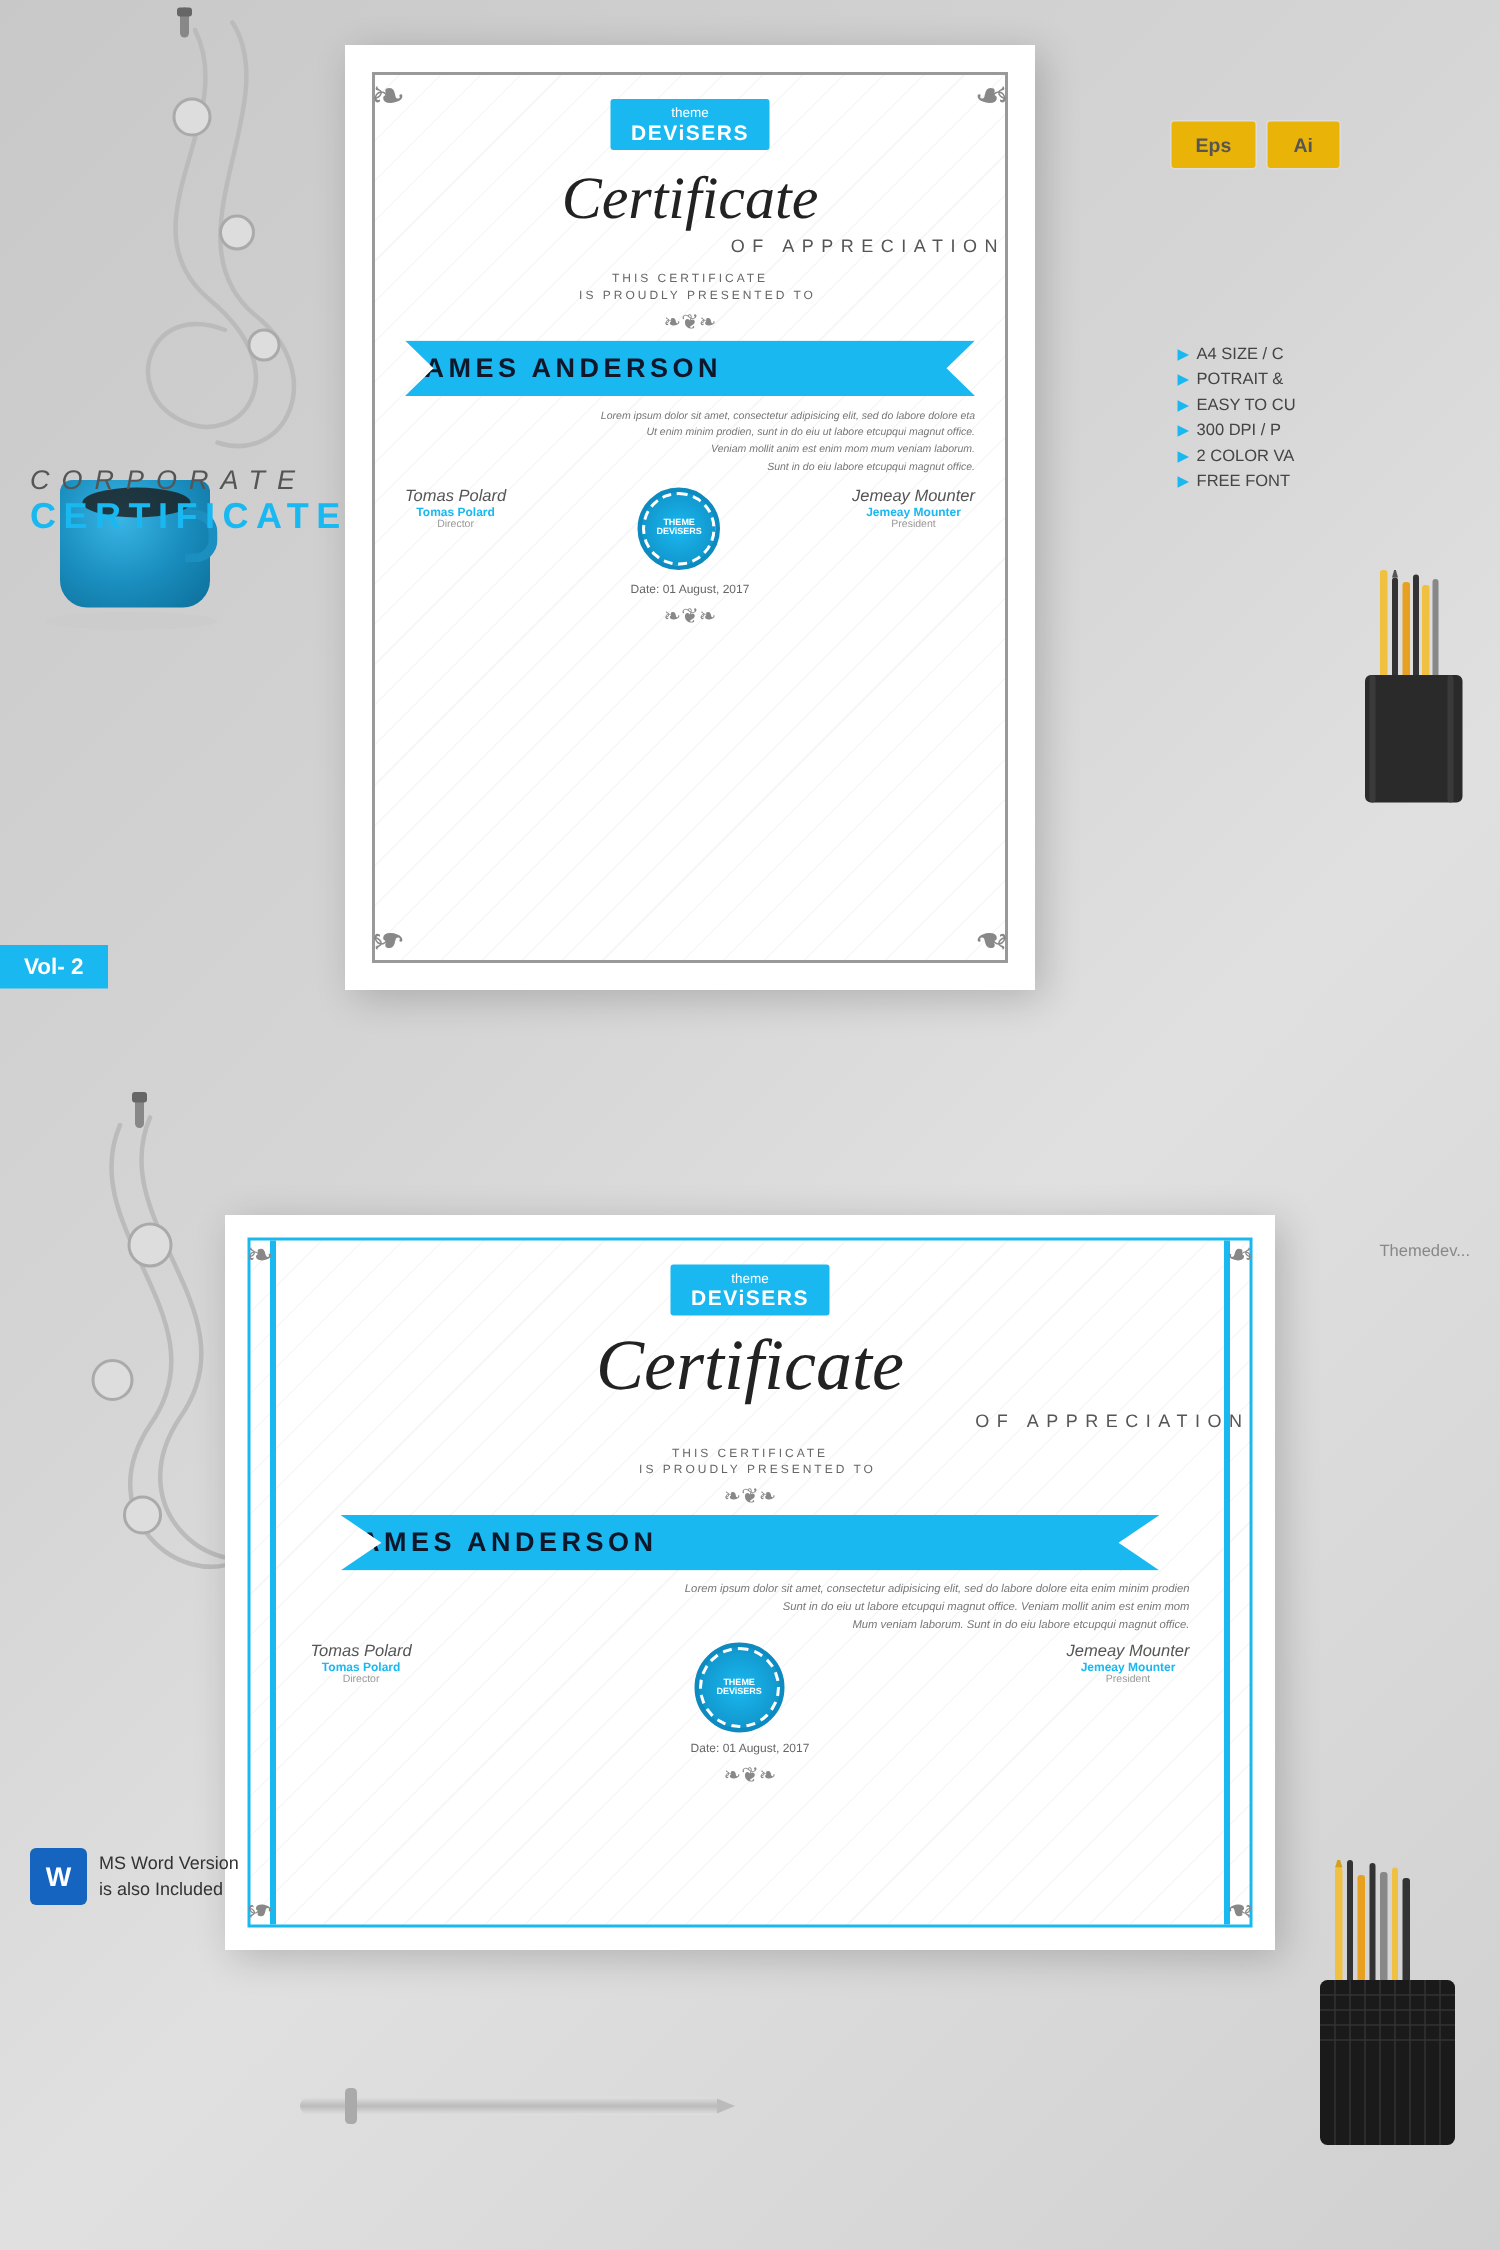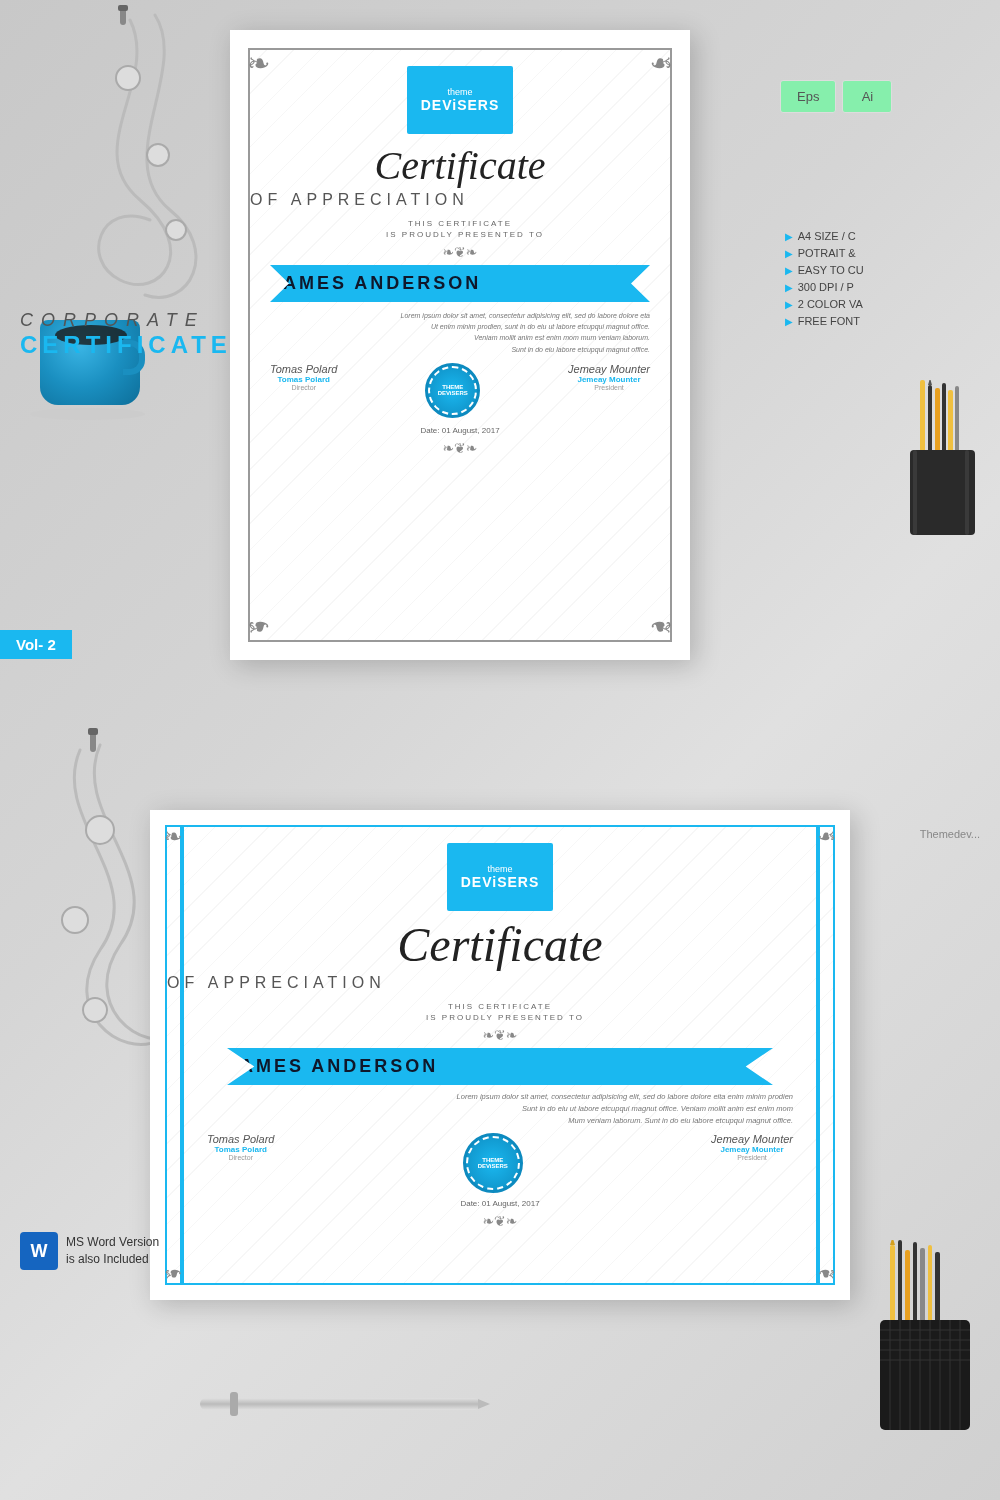--- a/index.html
+++ b/index.html
@@ -150,25 +150,25 @@
       right: 0;
       width: 220px;
       z-index: 10;
     }
     .format-row {
       display: flex;
       gap: 6px;
       margin-bottom: 6px;
     }
     .format-badge {
-      background: #86efac;
+      background: #eab308;
       border: 1px solid #ddd;
       padding: 8px 16px;
       font-size: 13px;
-      font-weight: normal;
+      font-weight: bold;
       color: #555;
       border-radius: 3px;
       min-width: 50px;
       text-align: center;
     }
 
     
     .features-list {
       position: absolute;
       top: 230px;
@@ -227,40 +227,40 @@
 
     .cert-logo {
       text-align: center;
       padding-top: 16px;
       margin-bottom: 5px;
     }
     .logo-box {
       display: inline-block;
       background: #1ab8f0;
       color: white;
-      padding: 21px 14px;
+      padding: 4px 14px;
       font-size: 11px;
       font-weight: bold;
       border-radius: 2px;
     }
     .logo-box .theme { font-size: 9px; font-weight: 400; display: block; }
     .logo-box .devisers { font-size: 14px; font-weight: 900; letter-spacing: 1px; }
 
     .cert-title {
       text-align: center;
       font-family: 'Georgia', serif;
       font-size: 40px;
       color: #222;
       font-style: italic;
       margin: 8px 0 2px;
       font-weight: normal;
     }
     .cert-subtitle {
-      text-align: left;
-      font-size: 16px;
+      text-align: right;
+      font-size: 12px;
       letter-spacing: 5px;
       color: #555;
       margin-bottom: 10px;
     }
 
     .cert-presented-to {
       text-align: center;
       font-size: 8px;
       letter-spacing: 2px;
       color: #666;

